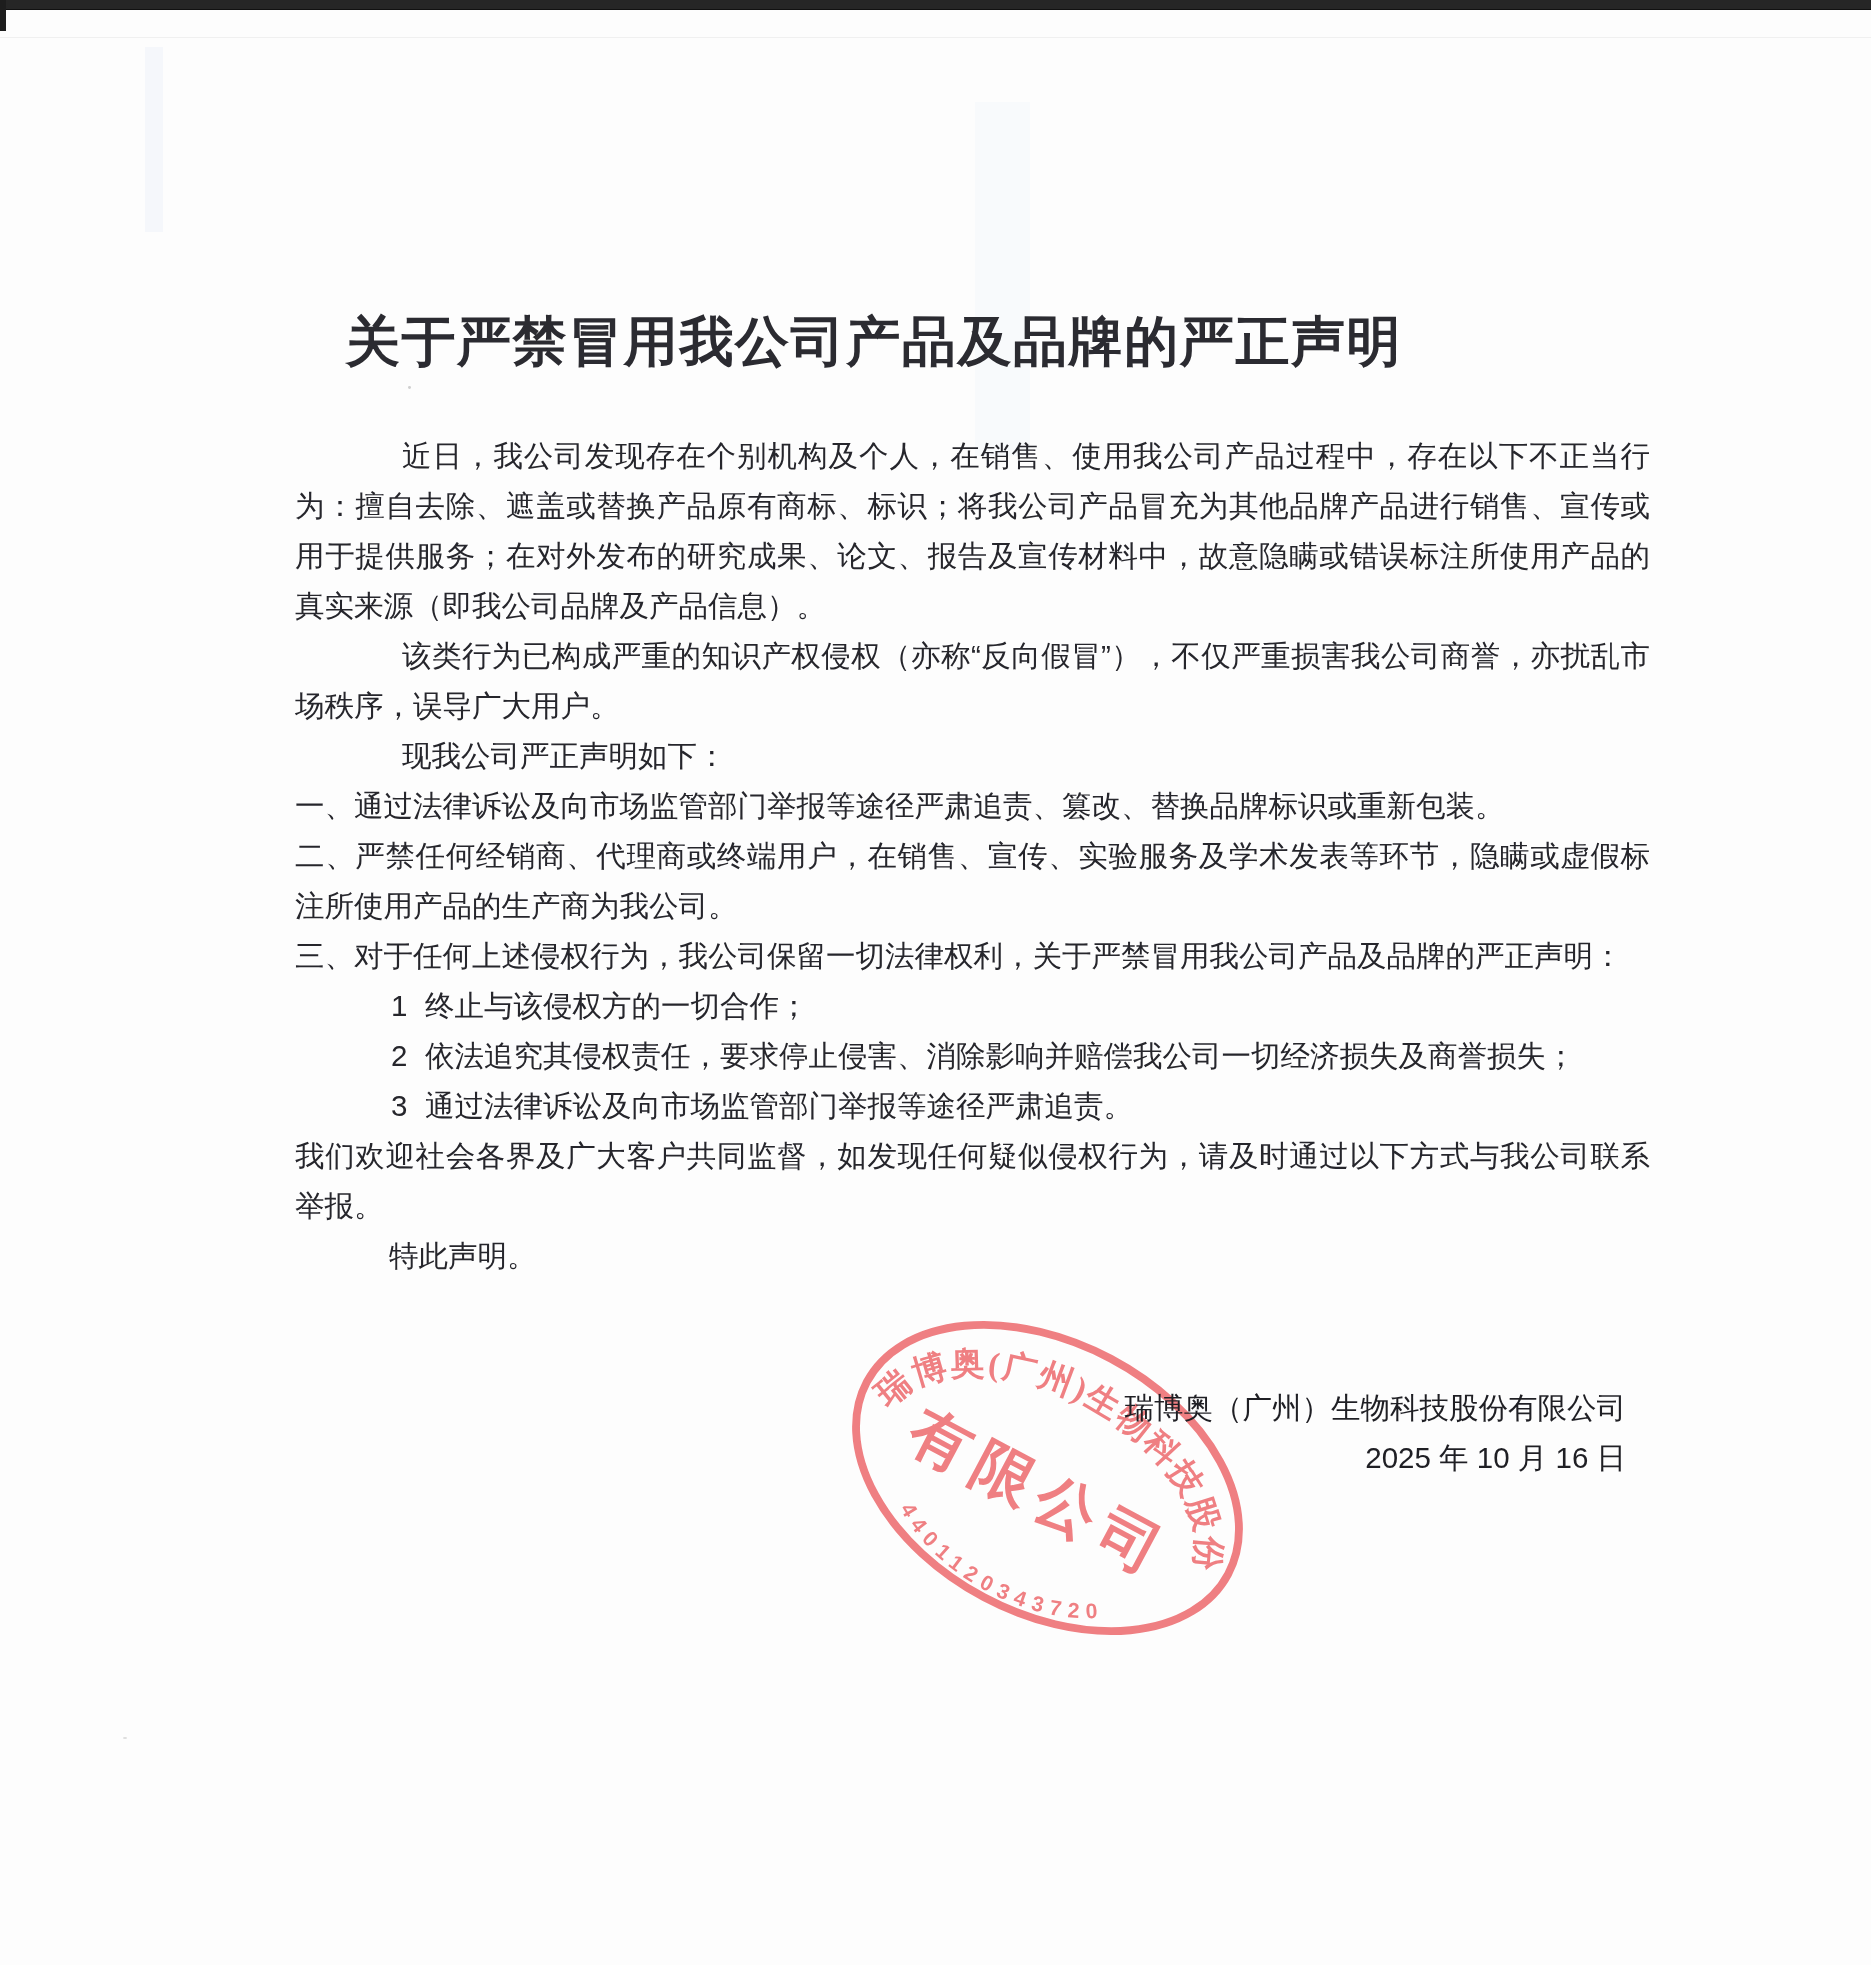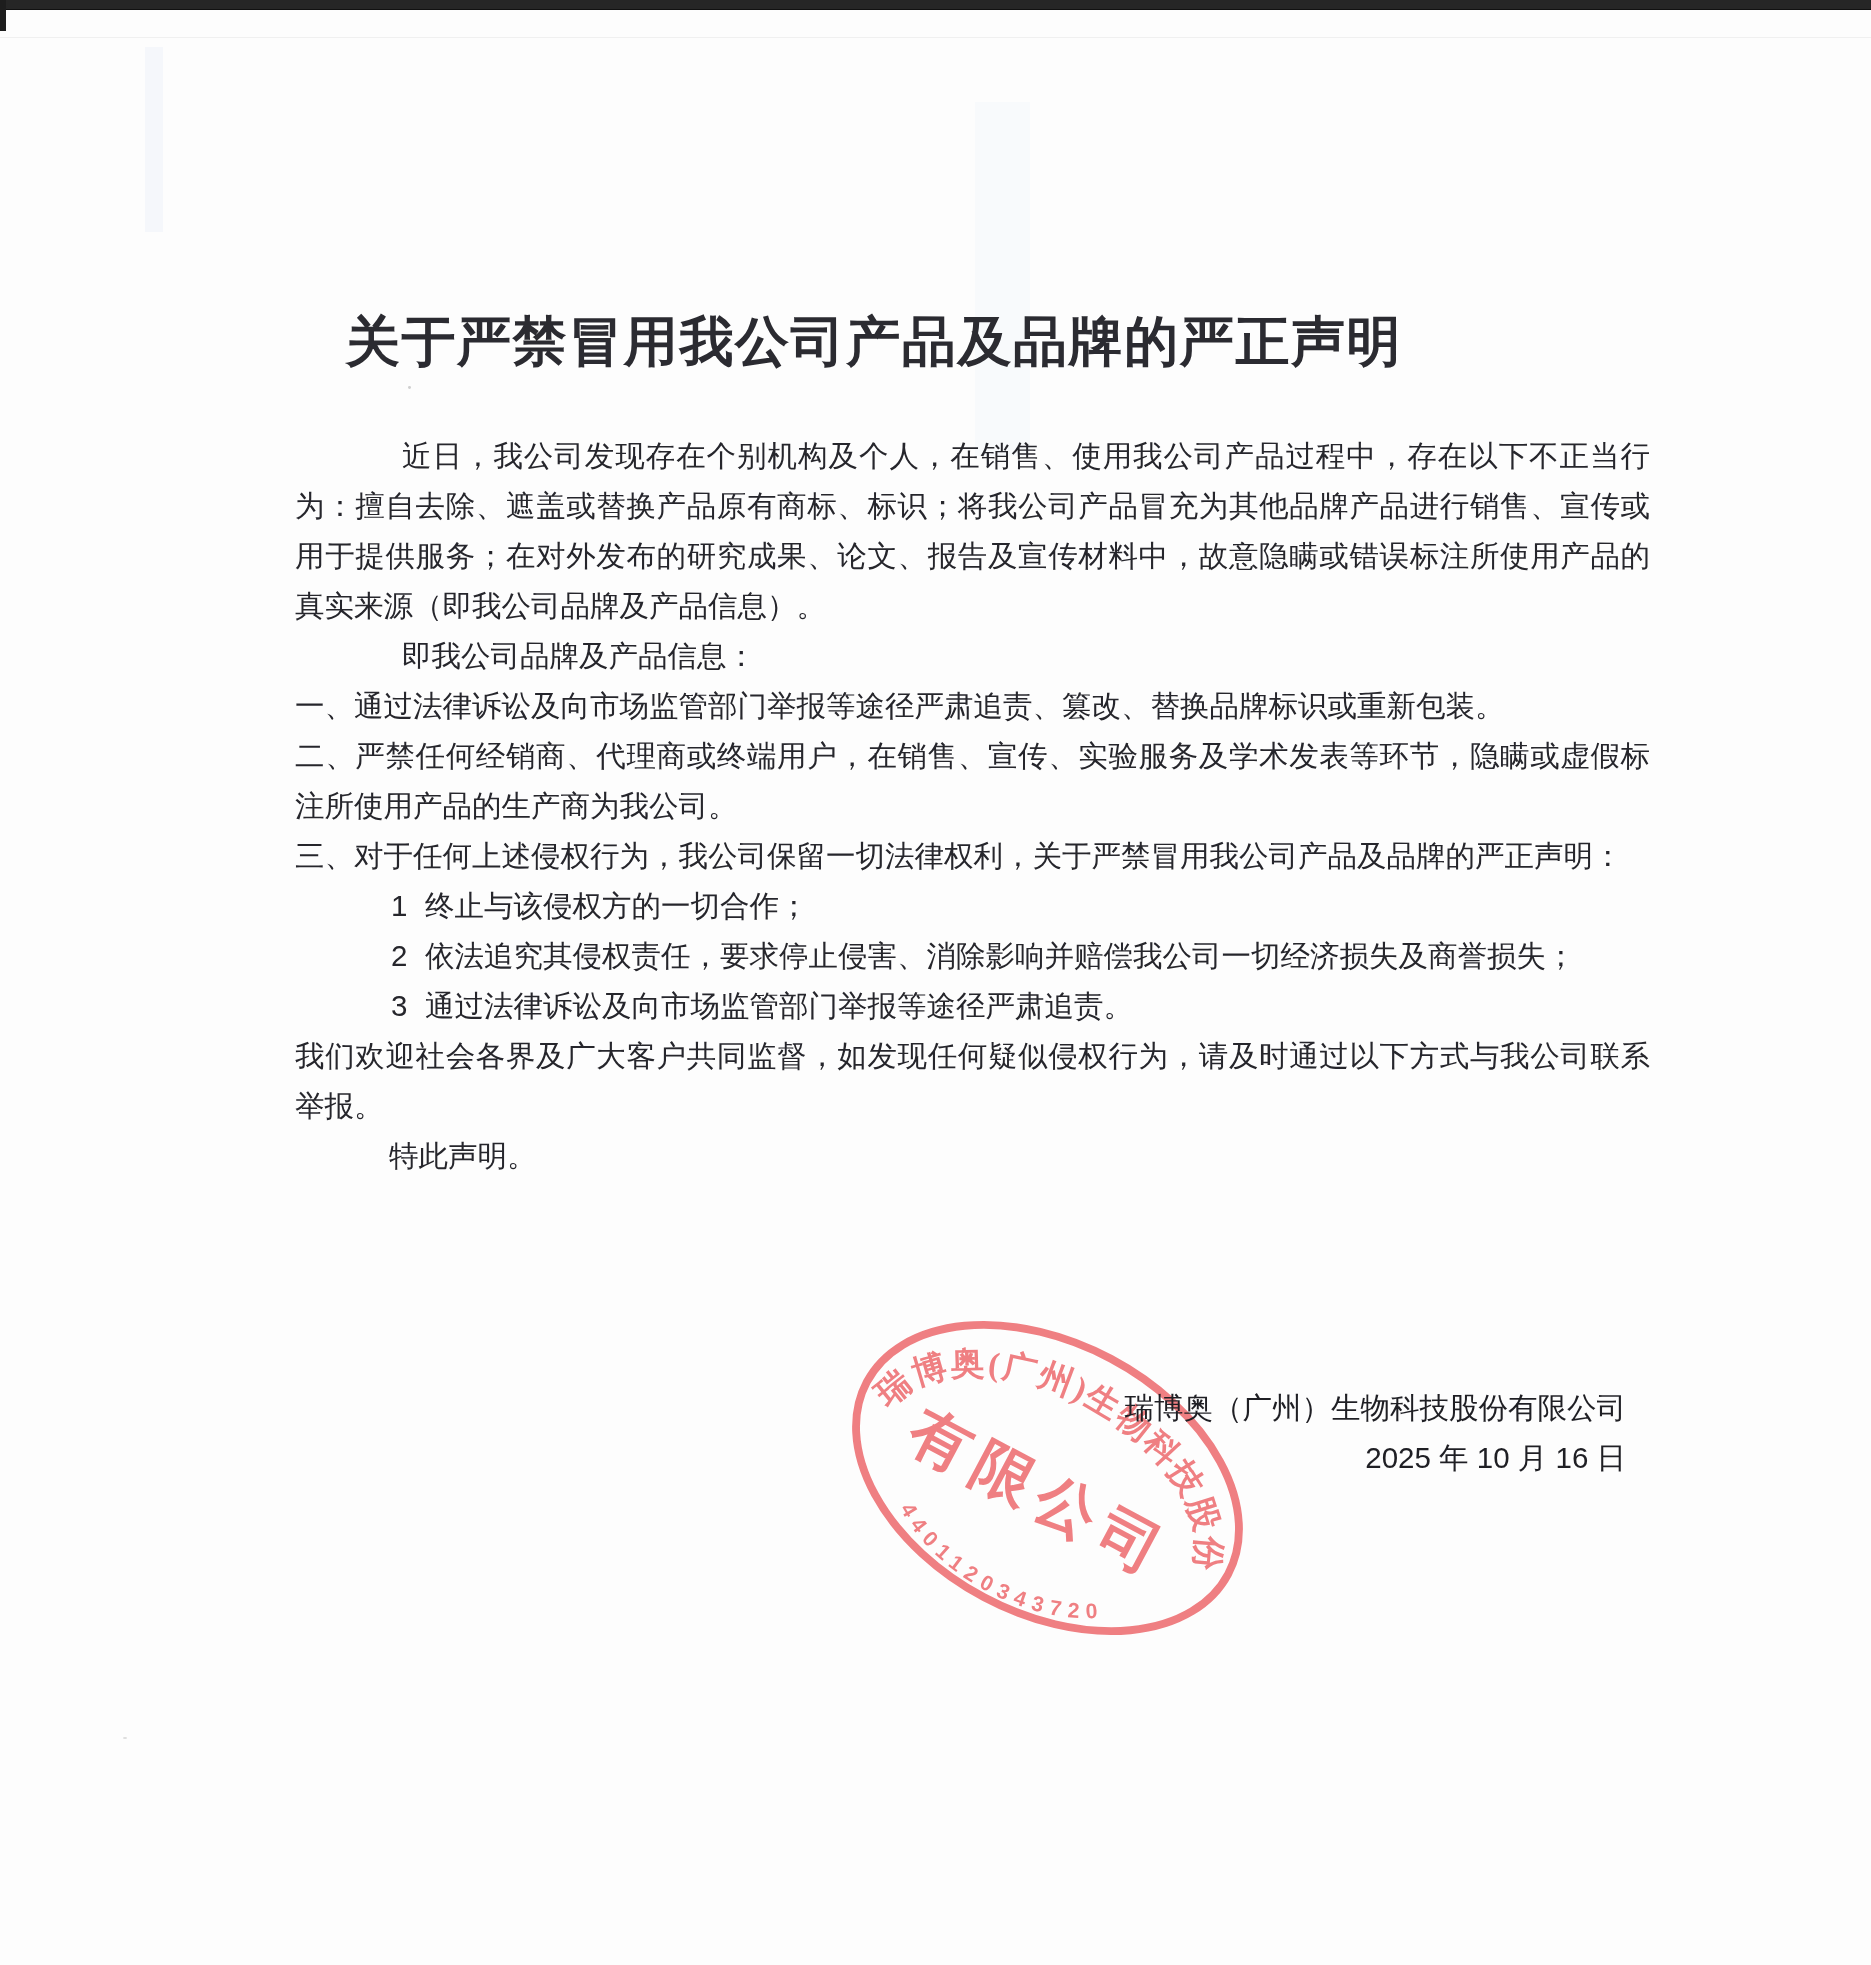--- a/index.html
+++ b/index.html
@@ -70,21 +70,22 @@
   <div class="scan-line"></div>
   <div class="blue-streak"></div>
   <div class="blue-streak2"></div>
   <div class="speck1"></div>
   <div class="speck2"></div>
 
   <div class="doc-title">关于严禁冒用我公司产品及品牌的严正声明</div>
 
   <div class="doc-body">
     <p class="indent">近日，我公司发现存在个别机构及个人，在销售、使用我公司产品过程中，存在以下不正当行为：擅自去除、遮盖或替换产品原有商标、标识；将我公司产品冒充为其他品牌产品进行销售、宣传或用于提供服务；在对外发布的研究成果、论文、报告及宣传材料中，故意隐瞒或错误标注所使用产品的真实来源（即我公司品牌及产品信息）。</p>
-    <p class="indent">即我公司品牌及产品信息：</p>
+    <p class="indent">该类行为已构成严重的知识产权侵权（亦称“反向假冒”），不仅严重损害我公司商誉，亦扰乱市场秩序，误导广大用户。</p>
+    <p class="indent">现我公司严正声明如下：</p>
     <p>一、通过法律诉讼及向市场监管部门举报等途径严肃追责、篡改、替换品牌标识或重新包装。</p>
     <p>二、严禁任何经销商、代理商或终端用户，在销售、宣传、实验服务及学术发表等环节，隐瞒或虚假标注所使用产品的生产商为我公司。</p>
     <p>三、对于任何上述侵权行为，我公司保留一切法律权利，关于严禁冒用我公司产品及品牌的严正声明：</p>
     <p class="sub"><span class="num">1</span><span>终止与该侵权方的一切合作；</span></p>
     <p class="sub"><span class="num">2</span><span>依法追究其侵权责任，要求停止侵害、消除影响并赔偿我公司一切经济损失及商誉损失；</span></p>
     <p class="sub"><span class="num">3</span><span>通过法律诉讼及向市场监管部门举报等途径严肃追责。</span></p>
     <p>我们欢迎社会各界及广大客户共同监督，如发现任何疑似侵权行为，请及时通过以下方式与我公司联系举报。</p>
     <p class="indent-sm">特此声明。</p>
   </div>
 

